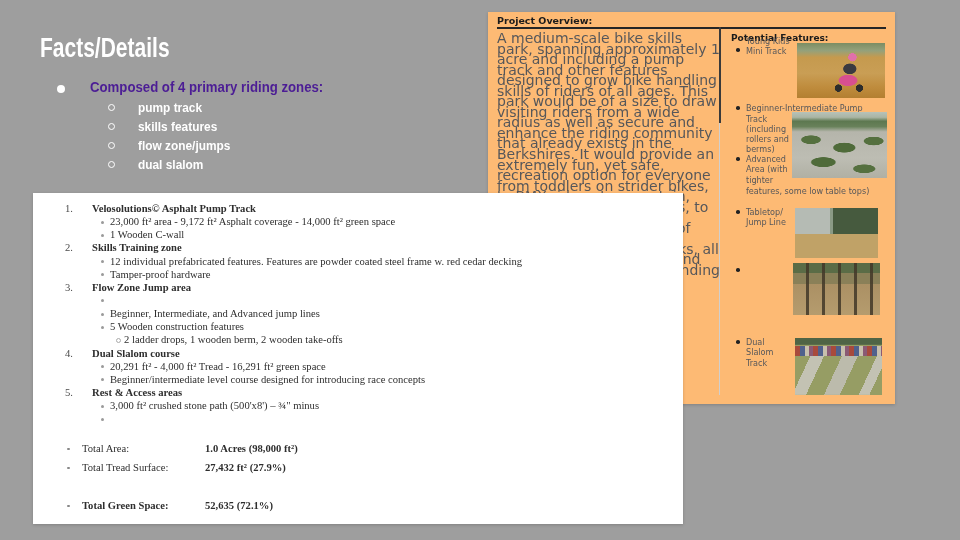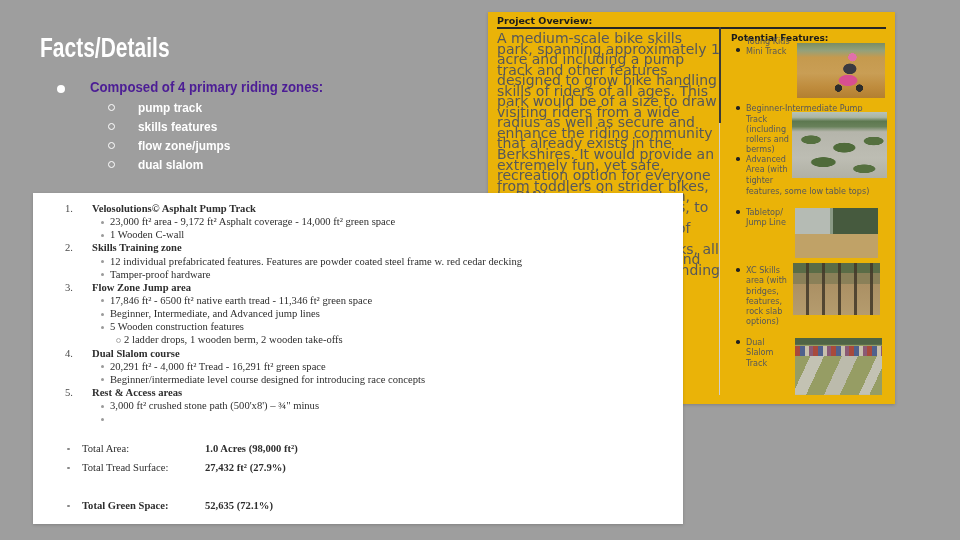--- a/index.html
+++ b/index.html
@@ -10,21 +10,21 @@
   .title{position:absolute;left:40px;top:33px;color:#fff;font-size:28px;font-weight:bold;
          line-height:1.05;white-space:nowrap;}
   .cx{display:inline-block;transform:scaleX(0.75);transform-origin:0 0;}
   .cx2{display:inline-block;transform:scaleX(0.88);transform-origin:0 0;}
   .l1text{position:absolute;left:90px;top:78px;color:#4c1d95;font-size:15px;font-weight:bold;white-space:nowrap;}
   .l1marker{position:absolute;left:57px;top:85px;width:8px;height:8px;border-radius:50%;background:#fff;}
   .subtext{position:absolute;left:138px;color:#fff;font-size:13.5px;font-weight:bold;white-space:nowrap;}
   .submarker{position:absolute;left:108px;width:5px;height:5px;border-radius:50%;border:1.6px solid #fff;}
 
   
-  .ov-panel{position:absolute;left:488px;top:12px;width:407px;height:392px;background:#eab308;z-index:1;
+  .ov-panel{position:absolute;left:488px;top:12px;width:407px;height:392px;background:#fdba74;z-index:1;
             box-shadow:0 1px 3px rgba(0,0,0,0.18);}
   .ov-heading{position:absolute;left:9px;top:3px;font-size:9.5px;font-weight:bold;color:#1b1b1b;
               font-family:"DejaVu Sans",sans-serif;}
   .ov-rule{position:absolute;left:9px;top:15px;width:389px;height:2px;background:#262626;}
   .ov-div-dark{position:absolute;left:231px;top:15px;width:2px;height:96px;background:#3a3a3a;}
   .ov-div-light{position:absolute;left:231px;top:111px;width:1px;height:272px;background:#cfcfcf;}
   .ov-body{position:absolute;left:9px;top:21px;width:223px;font-size:14px;line-height:10.55px;
            color:#56575a;font-family:"DejaVu Sans",sans-serif;text-align:left;}
   .ft-heading{position:absolute;left:243px;top:21px;font-size:9px;font-weight:bold;color:#1b1b1b;
               font-family:"DejaVu Sans",sans-serif;}
@@ -121,21 +121,20 @@
 
     <div class="ft-dot" style="left:248px;top:145px"></div>
     <div class="ft-text" style="left:258px;top:142px;width:50px">Advanced Area (with tighter</div>
     <div class="ft-text" style="left:258px;top:174px;width:152px">features, some low table tops)</div>
 
     <div class="ft-dot" style="left:248px;top:198px"></div>
     <div class="ft-text" style="left:258px;top:195px;width:52px">Tabletop/ Jump Line</div>
     <div class="photo ph-field"></div>
 
     <div class="ft-dot" style="left:248px;top:256px"></div>
-    <div class="ft-text" style="left:258px;top:253px;width:50px">XC Skills area (with bridges, features, rock slab options)</div>
     <div class="photo ph-forest"></div>
 
     <div class="ft-dot" style="left:248px;top:328px"></div>
     <div class="ft-text" style="left:258px;top:325px;width:48px">Dual Slalom Track</div>
     <div class="photo ph-slalom"></div>
   </div>
 
   <div class="doc-panel">
     <div class="doc-rows">
       <div class="drow">
@@ -161,21 +160,20 @@
       <div class="drow">
           <span class="bdot"></span>
           <span class="btxt">Tamper-proof hardware</span>
         </div>
       <div class="drow">
           <span class="num">3.</span>
           <span class="htxt">Flow Zone Jump area</span>
         </div>
       <div class="drow">
           <span class="bdot"></span>
-          <span class="btxt">17,846 ft² - 6500 ft² native earth tread - 11,346 ft² green space</span>
         </div>
       <div class="drow">
           <span class="bdot"></span>
           <span class="btxt">Beginner, Intermediate, and Advanced jump lines</span>
         </div>
       <div class="drow">
           <span class="bdot"></span>
           <span class="btxt">5 Wooden construction features</span>
         </div>
       <div class="drow">

